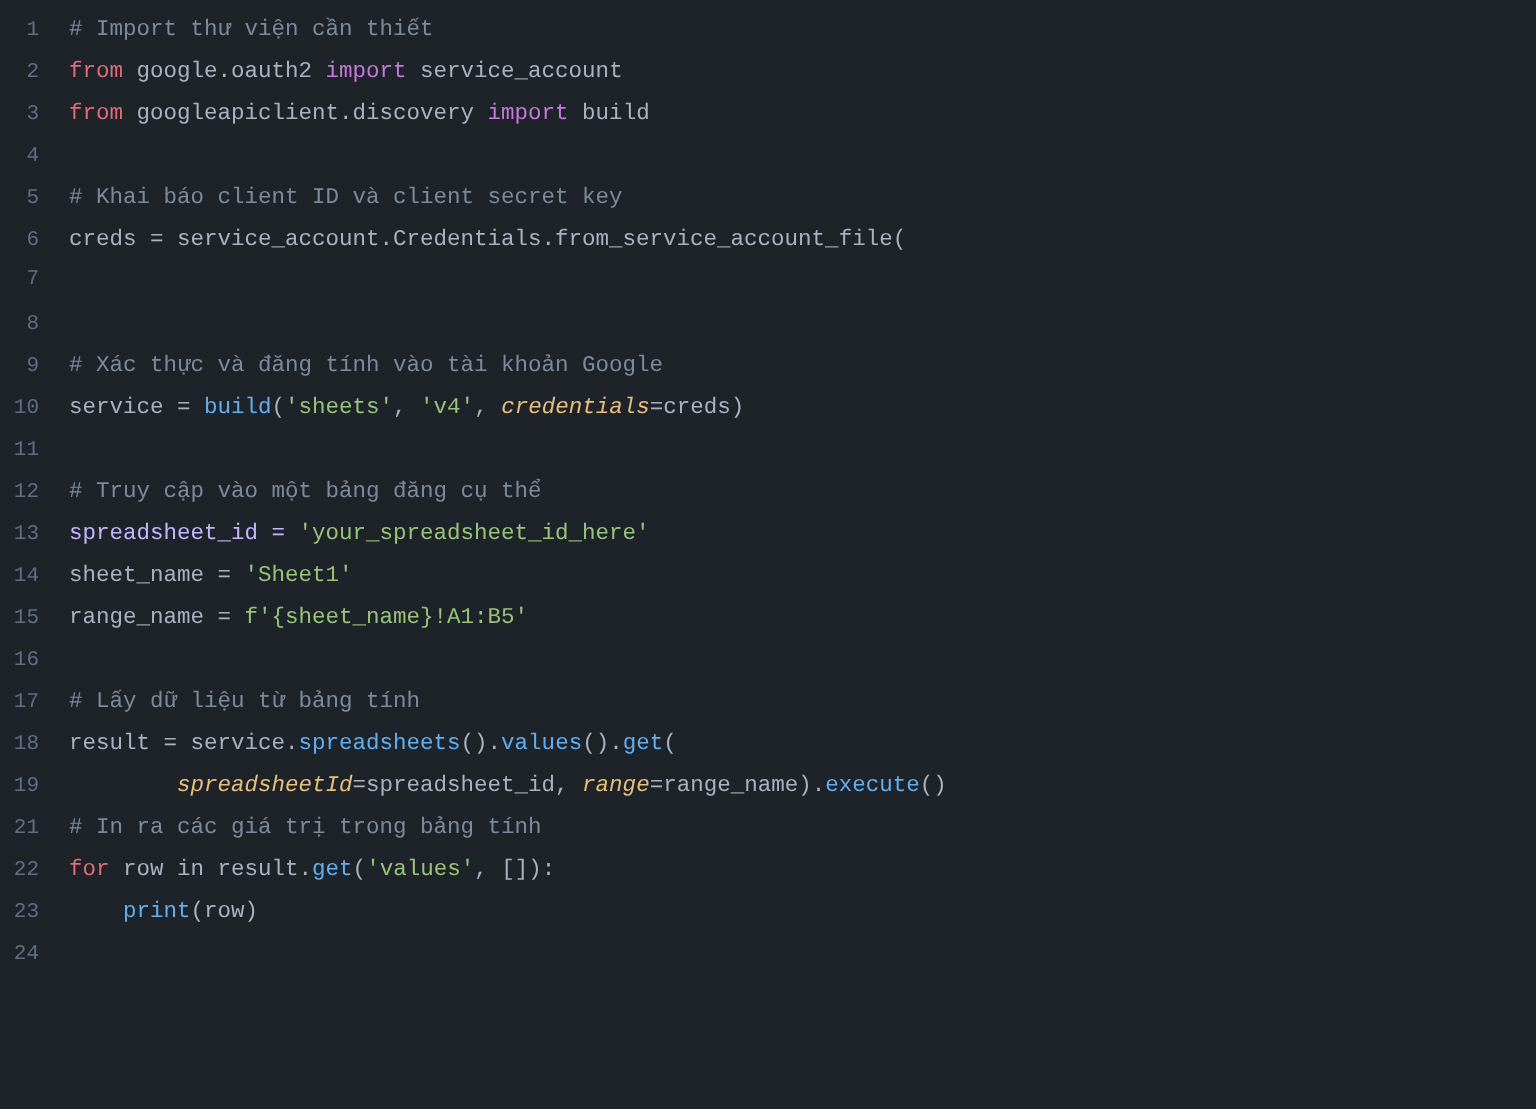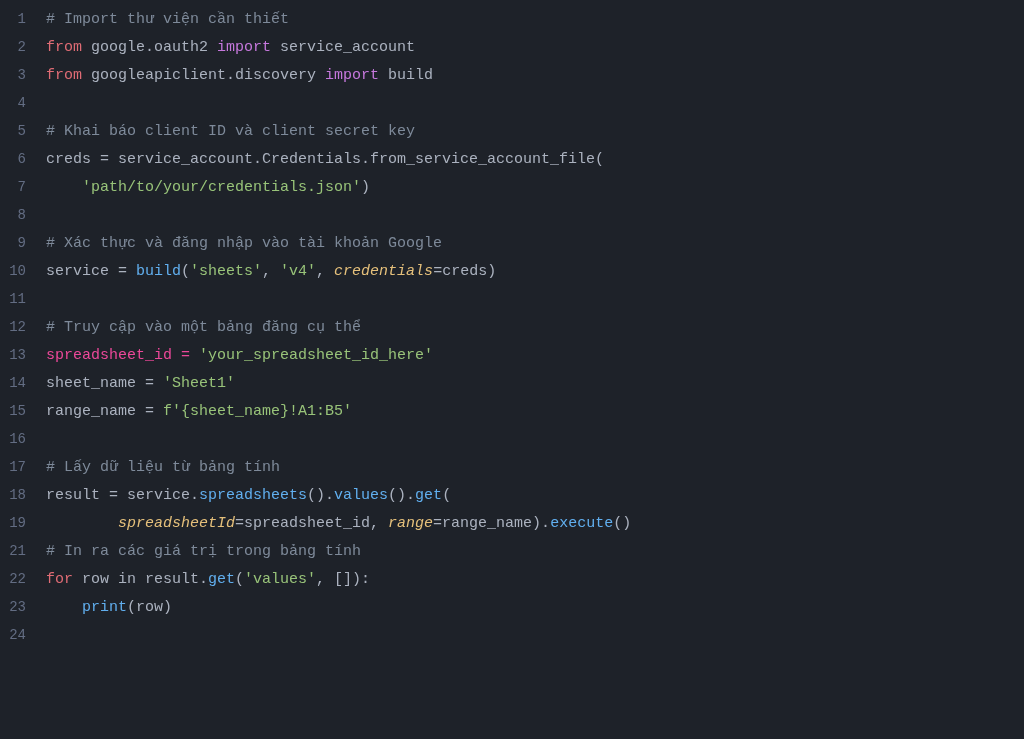--- a/index.html
+++ b/index.html
@@ -65,45 +65,44 @@
     <div class="code-line">
       <span class="line-number">5</span>
       <span class="line-content"><span style="color: rgb(126, 138, 154);"># Khai báo client ID và client secret key</span></span>
     </div>
     <div class="code-line">
       <span class="line-number">6</span>
       <span class="line-content"><span style="color: rgb(171, 178, 191);">creds = service_account.Credentials.from_service_account_file(</span></span>
     </div>
     <div class="code-line">
       <span class="line-number">7</span>
-      <span class="line-content"><span style="color: rgb(171, 178, 191);">    </span><span style="color: rgb(152, 195, 121);">'path/to/your/credentials.json'</span><span style="color: rgb(171, 178, 191);">)</span></span>
     </div>
     <div class="code-line">
       <span class="line-number">8</span>
       <span class="line-content">&nbsp;</span>
     </div>
     <div class="code-line">
       <span class="line-number">9</span>
-      <span class="line-content"><span style="color: rgb(126, 138, 154);"># Xác thực và đăng nhập vào tài khoản Google</span></span>
+      <span class="line-content"><span style="color: rgb(126, 138, 154);"># Xác thực và đăng tính vào tài khoản Google</span></span>
     </div>
     <div class="code-line">
       <span class="line-number">10</span>
       <span class="line-content"><span style="color: rgb(171, 178, 191);">service = </span><span style="color: rgb(97, 175, 239);">build</span><span style="color: rgb(171, 178, 191);">(</span><span style="color: rgb(152, 195, 121);">'sheets'</span><span style="color: rgb(171, 178, 191);">, </span><span style="color: rgb(152, 195, 121);">'v4'</span><span style="color: rgb(171, 178, 191);">, </span><span style="color: rgb(229, 192, 123); font-style: italic;">credentials</span><span style="color: rgb(171, 178, 191);">=creds)</span></span>
     </div>
     <div class="code-line">
       <span class="line-number">11</span>
       <span class="line-content">&nbsp;</span>
     </div>
     <div class="code-line">
       <span class="line-number">12</span>
       <span class="line-content"><span style="color: rgb(126, 138, 154);"># Truy cập vào một bảng đăng cụ thể</span></span>
     </div>
     <div class="code-line">
       <span class="line-number">13</span>
-      <span class="line-content"><span style="color: #ec4899;">spreadsheet_id = </span><span style="color: rgb(152, 195, 121);">'your_spreadsheet_id_here'</span></span>
+      <span class="line-content"><span style="color: #c4b5fd;">spreadsheet_id = </span><span style="color: rgb(152, 195, 121);">'your_spreadsheet_id_here'</span></span>
     </div>
     <div class="code-line">
       <span class="line-number">14</span>
       <span class="line-content"><span style="color: rgb(171, 178, 191);">sheet_name = </span><span style="color: rgb(152, 195, 121);">'Sheet1'</span></span>
     </div>
     <div class="code-line">
       <span class="line-number">15</span>
       <span class="line-content"><span style="color: rgb(171, 178, 191);">range_name = </span><span style="color: rgb(152, 195, 121);">f</span><span style="color: rgb(152, 195, 121); text-align: center;">'{sheet_name}!A1:B5'</span></span>
     </div>
     <div class="code-line">

